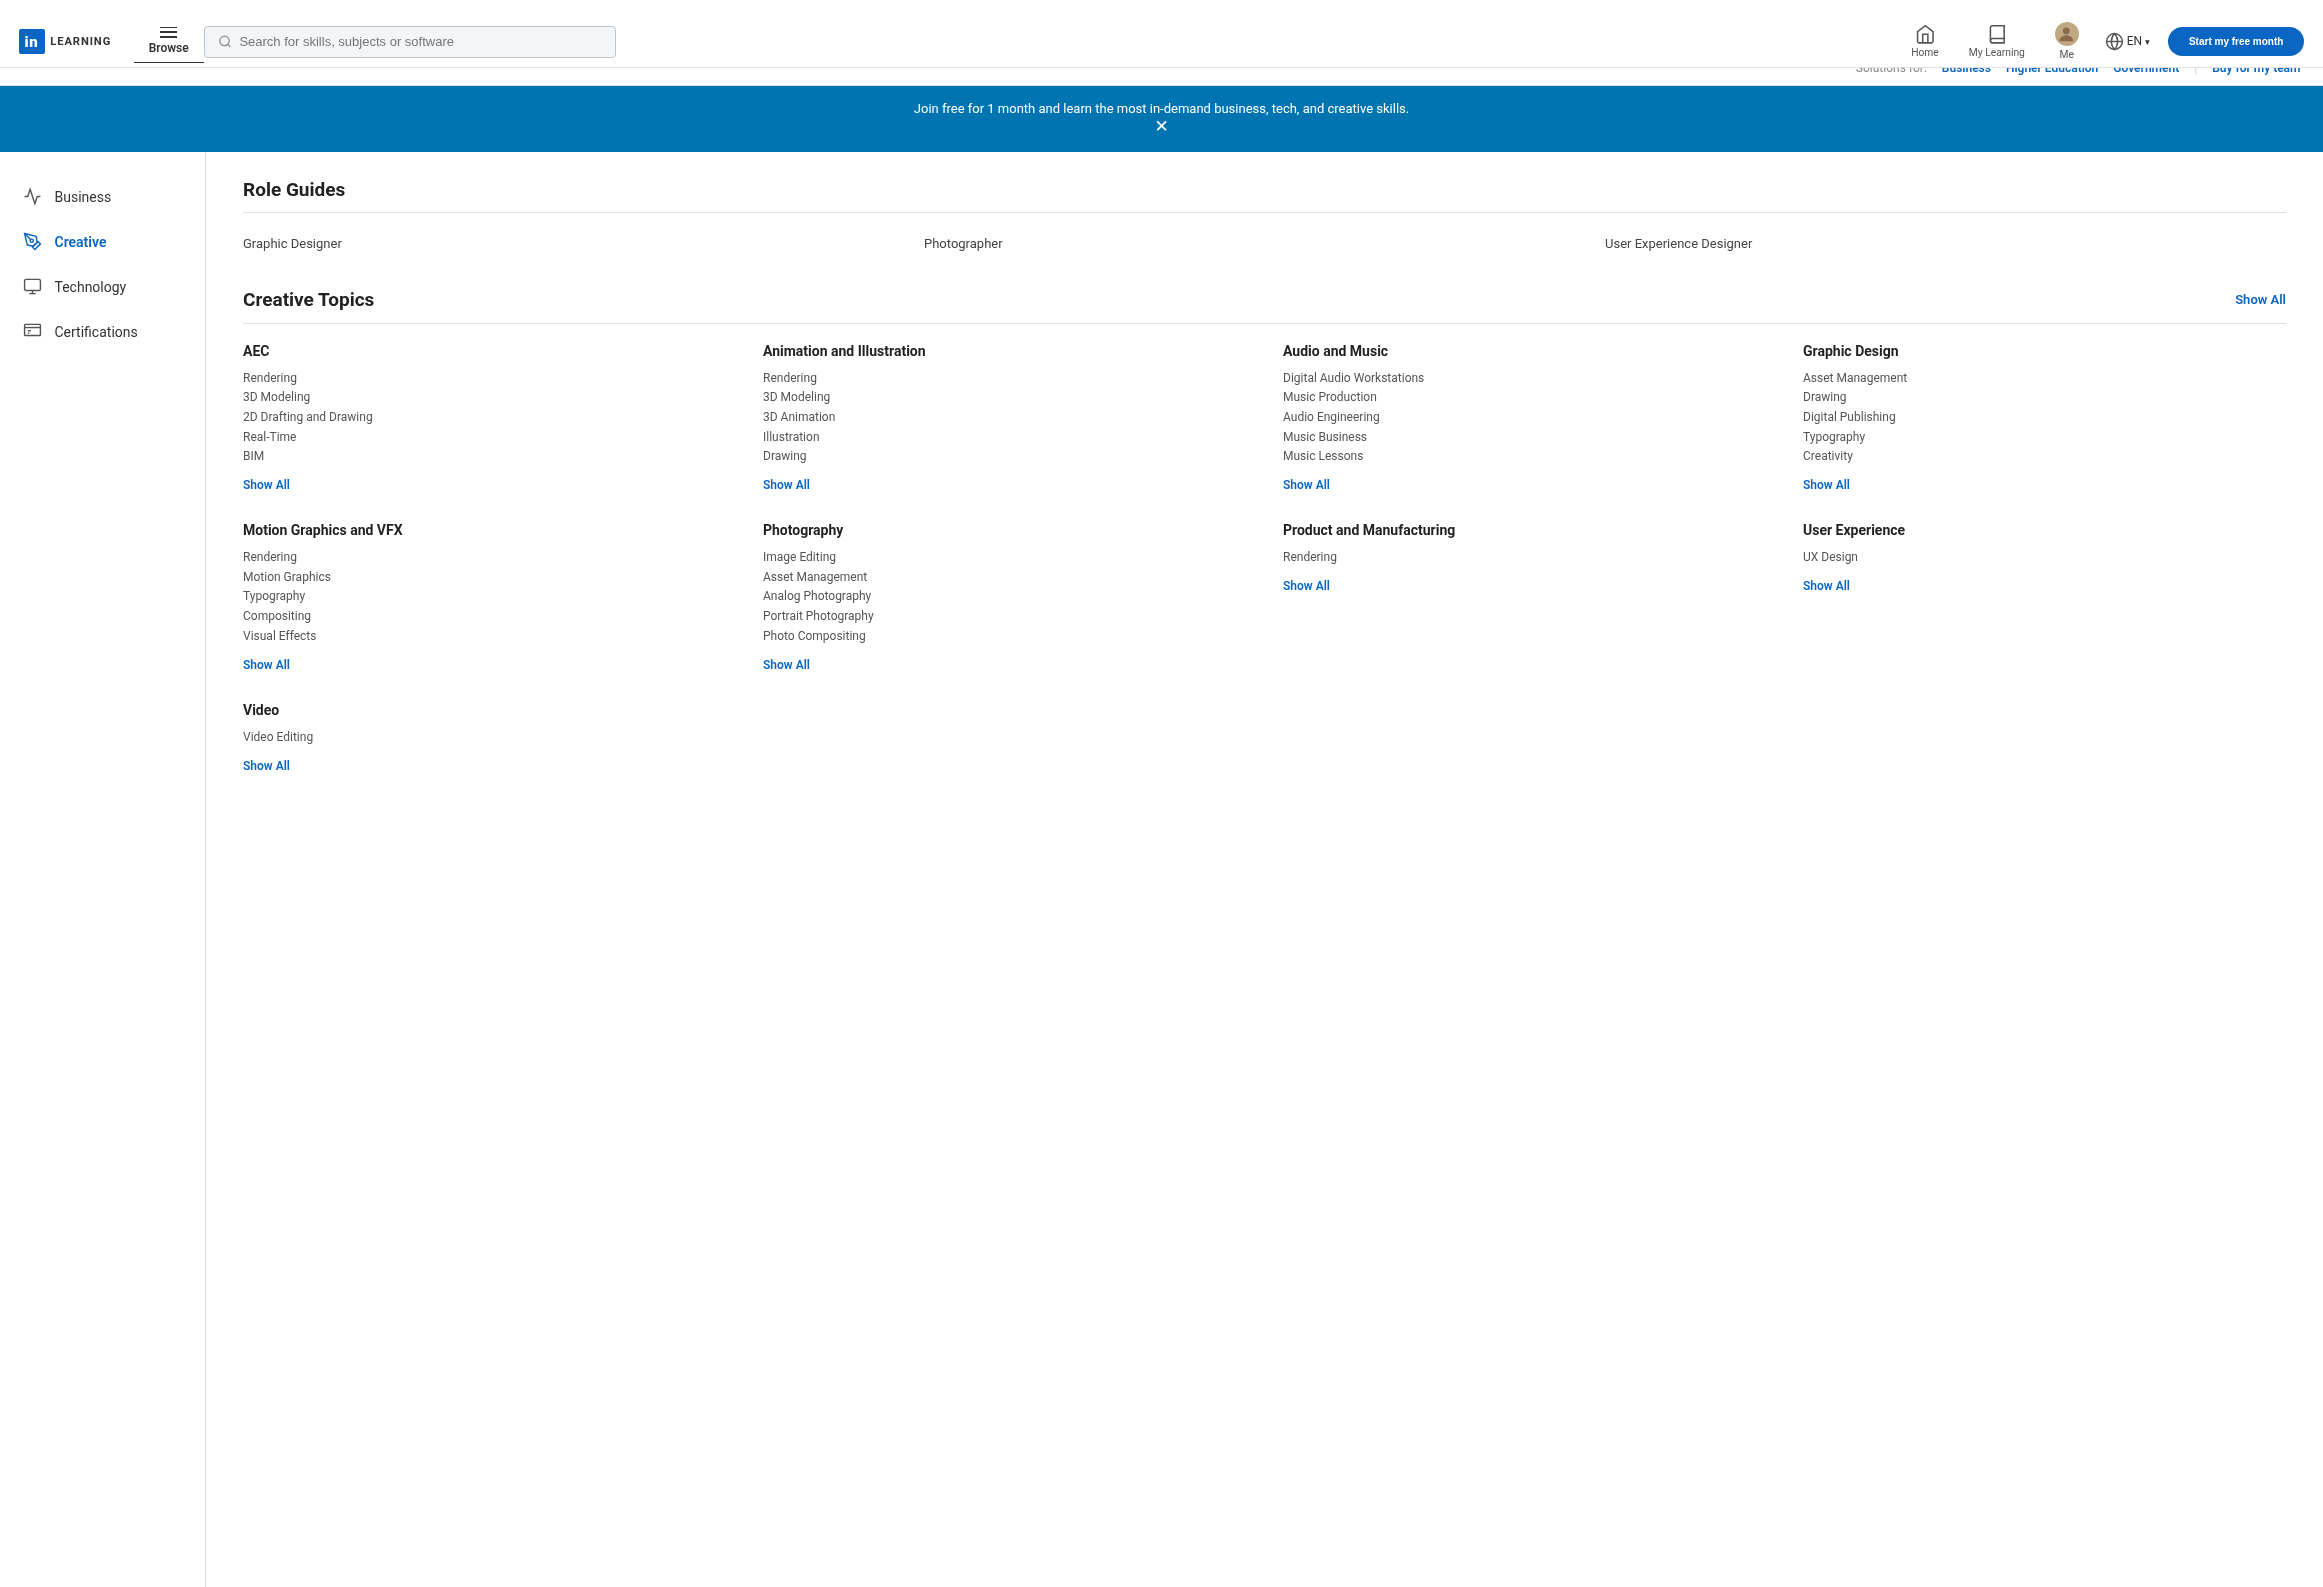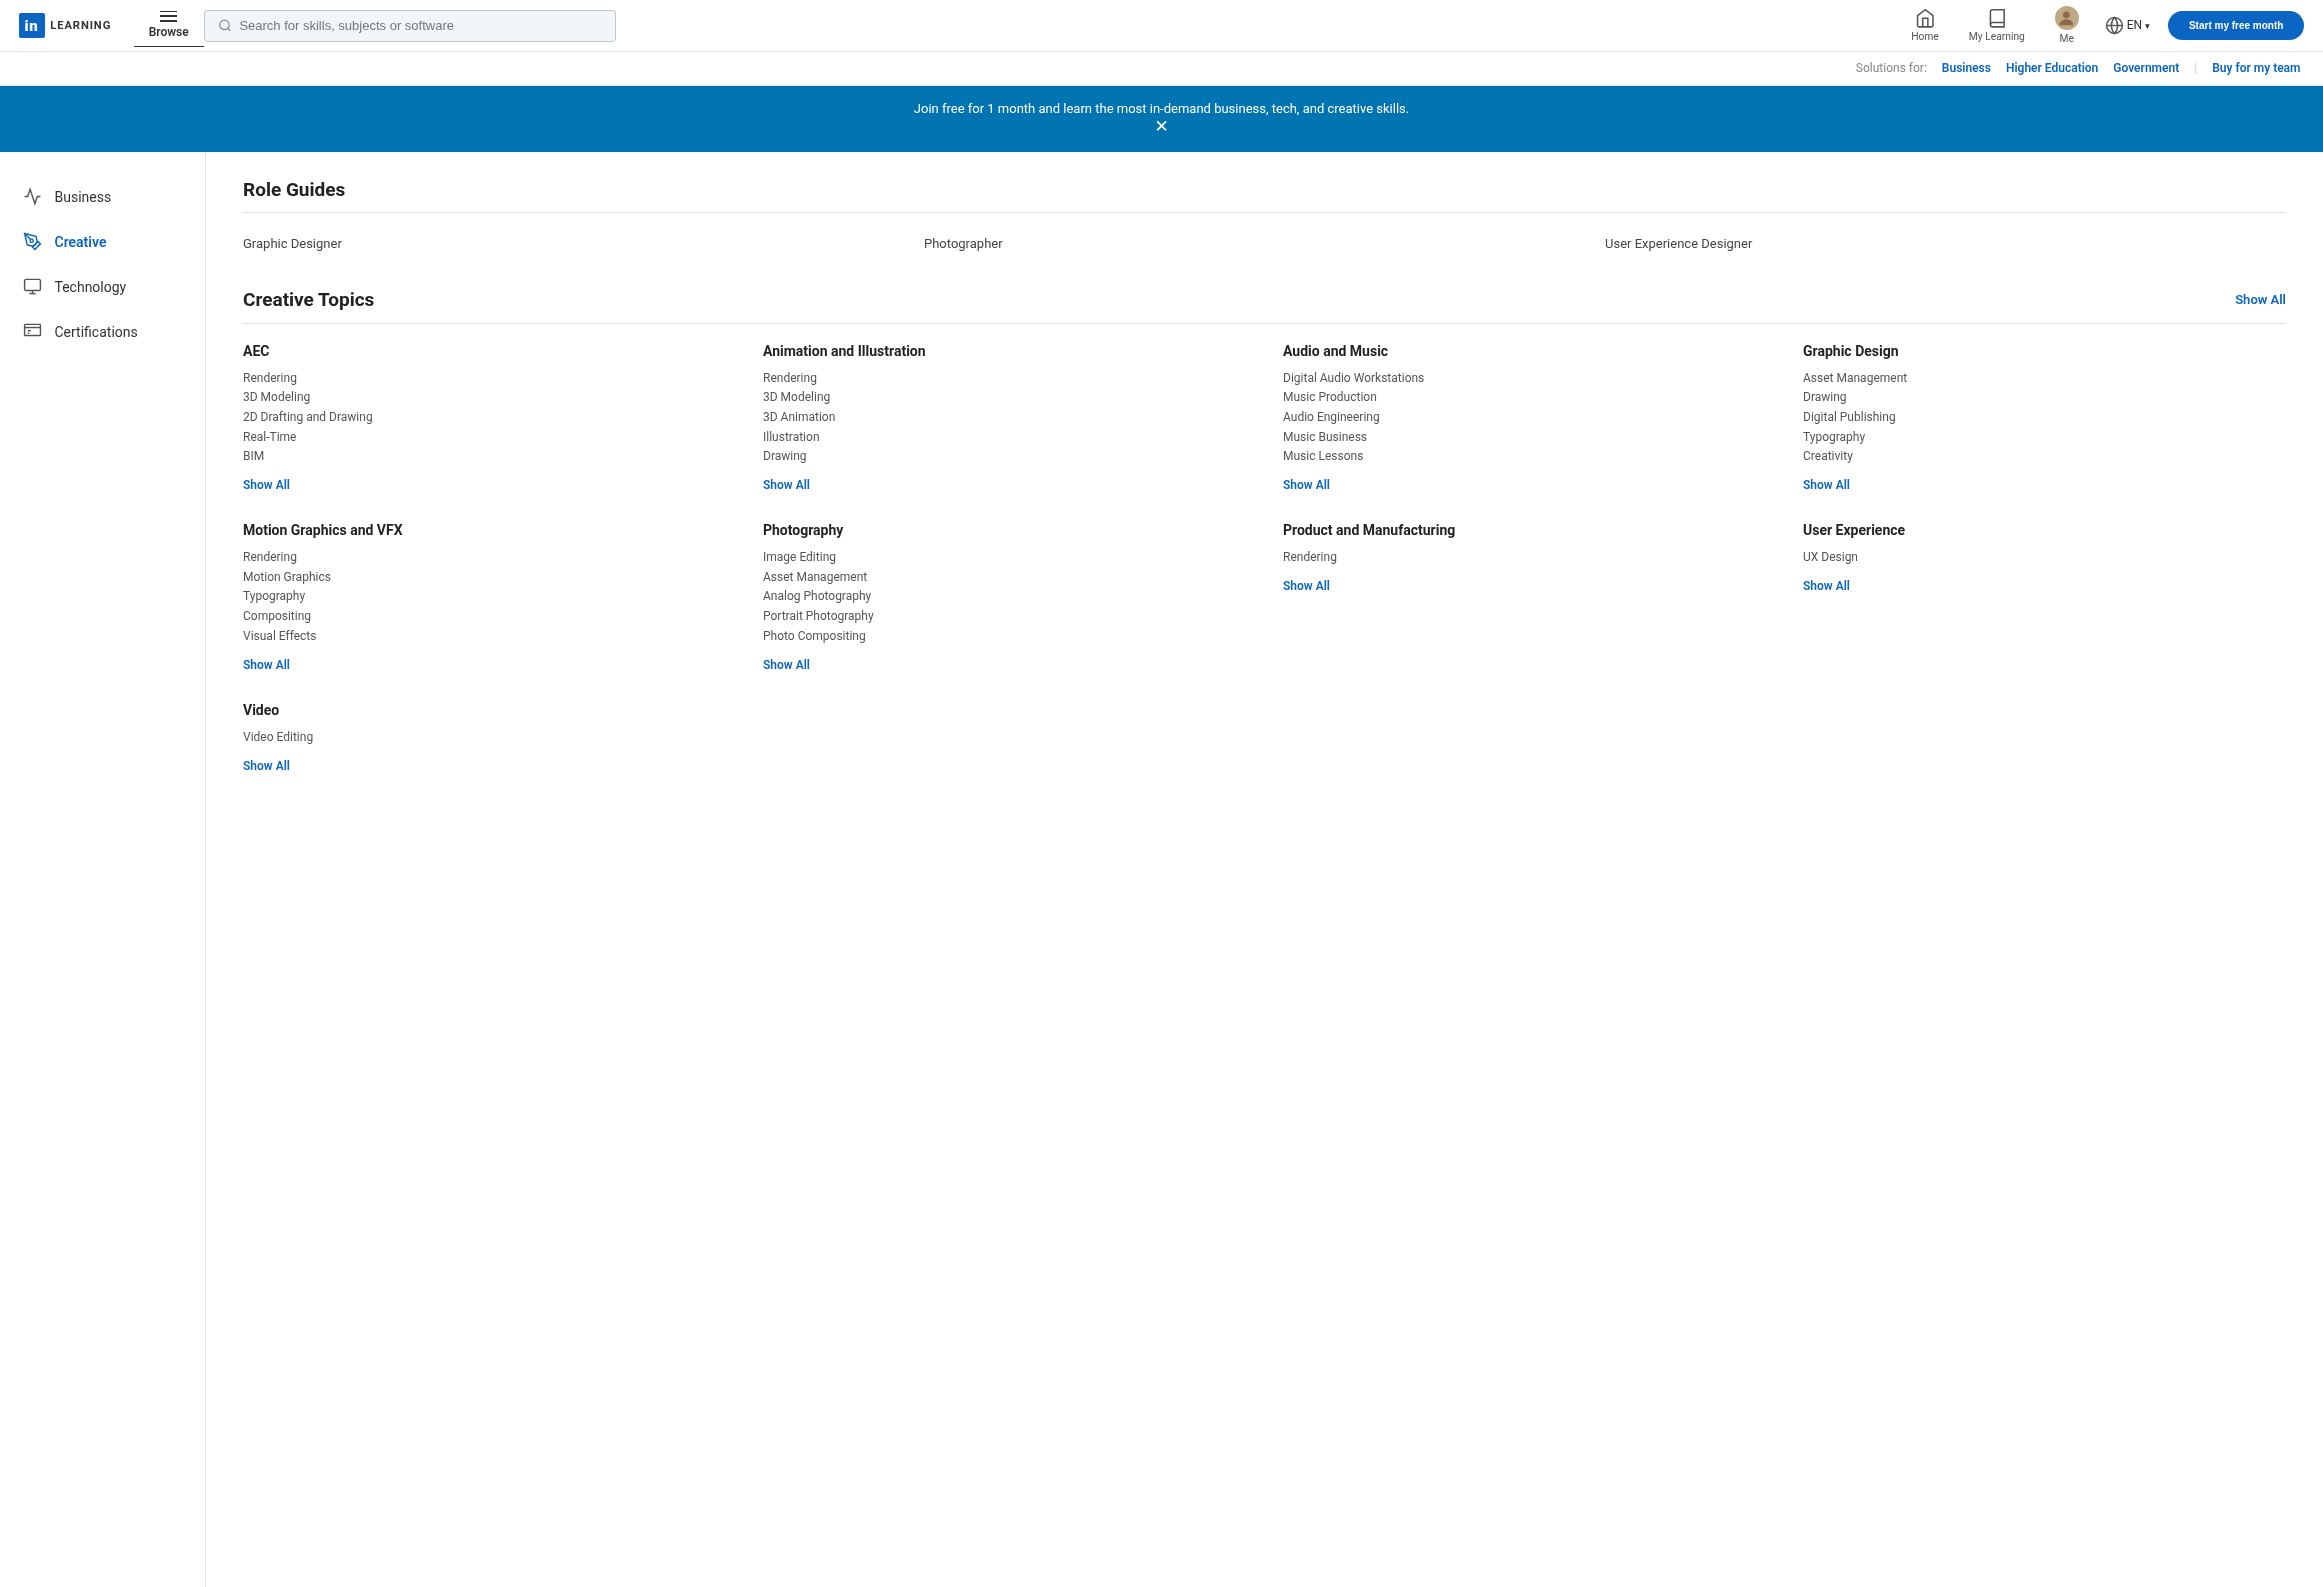--- a/index.html
+++ b/index.html
@@ -7,21 +7,21 @@
 
     
     .top-nav {
       display: flex;
       align-items: center;
       padding: 0 19px;
       height: 52px;
       border-bottom: 0.9px solid #e0e0e0;
       background: #fff;
       position: sticky;
-      top: 0;
+      top: 16px;
       z-index: 100;
     }
     .logo-area {
       display: flex;
       align-items: center;
       gap: 0;
       margin-right: 22.5px;
     }
     .logo-box {
       background: #0a66c2;

